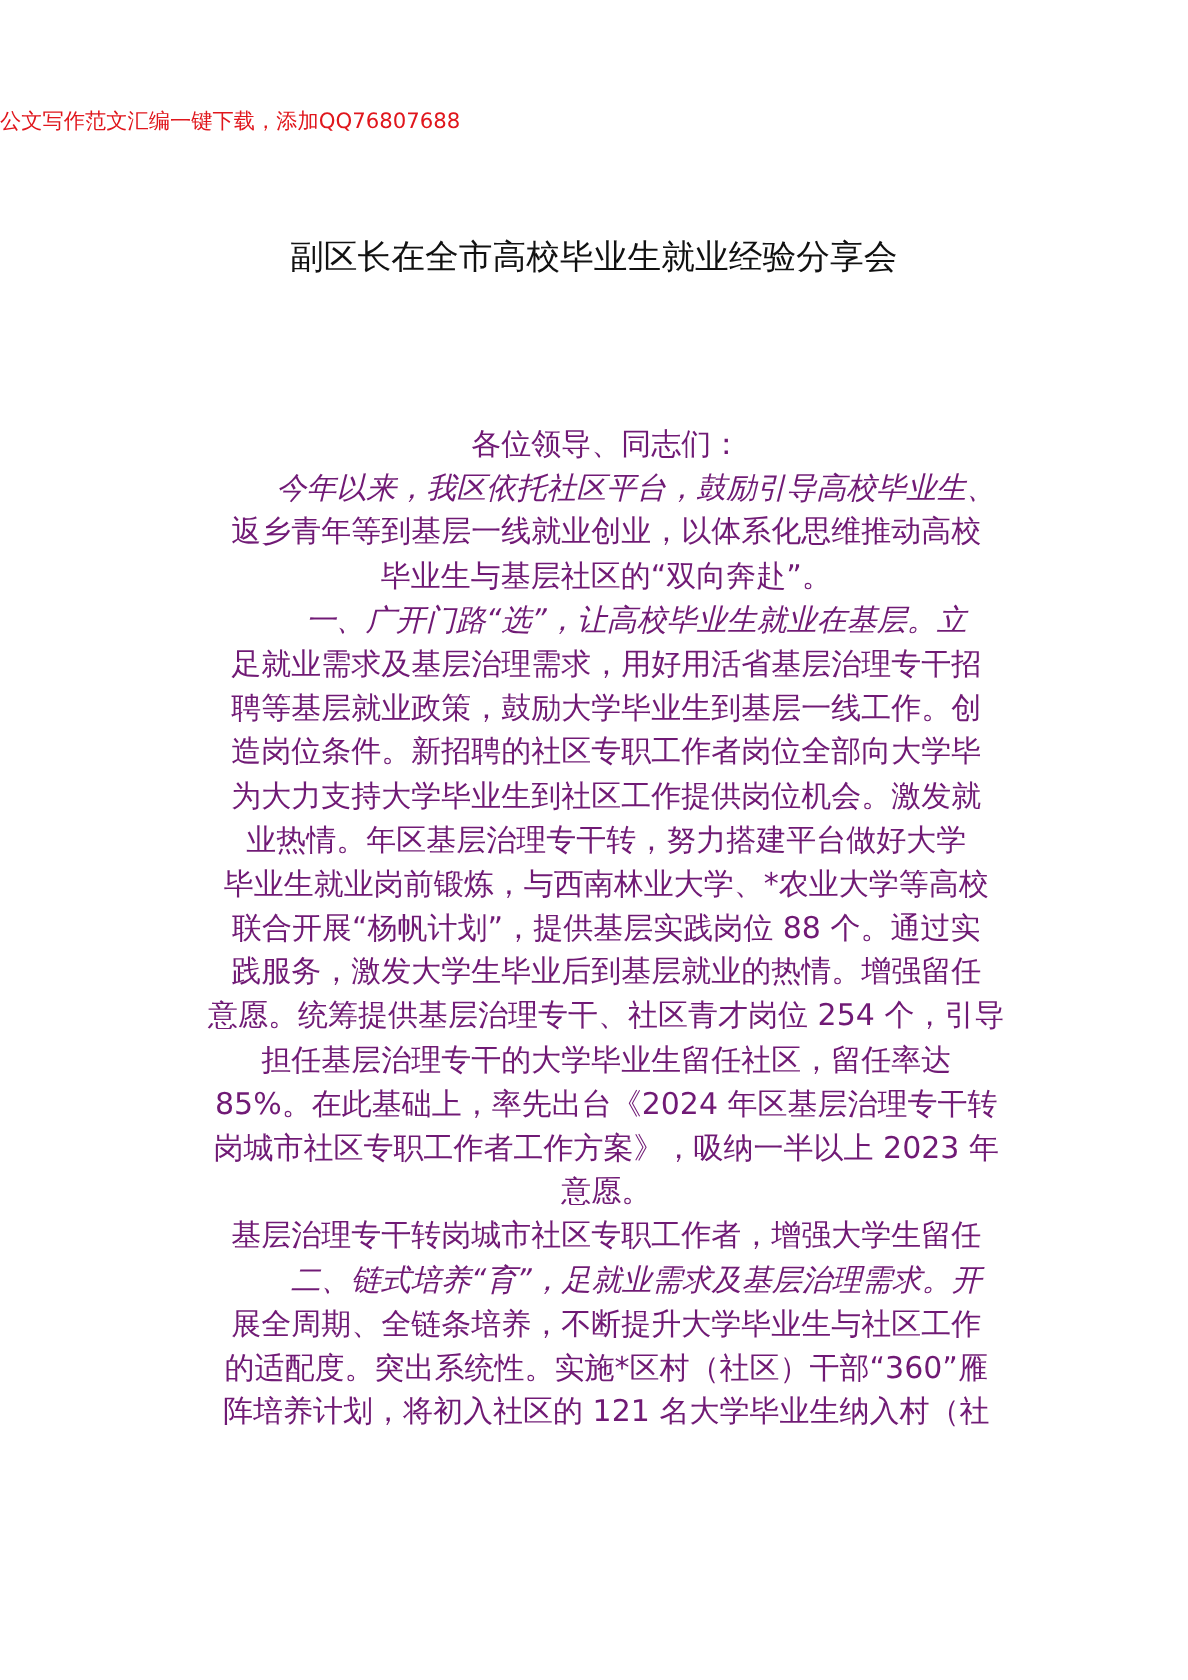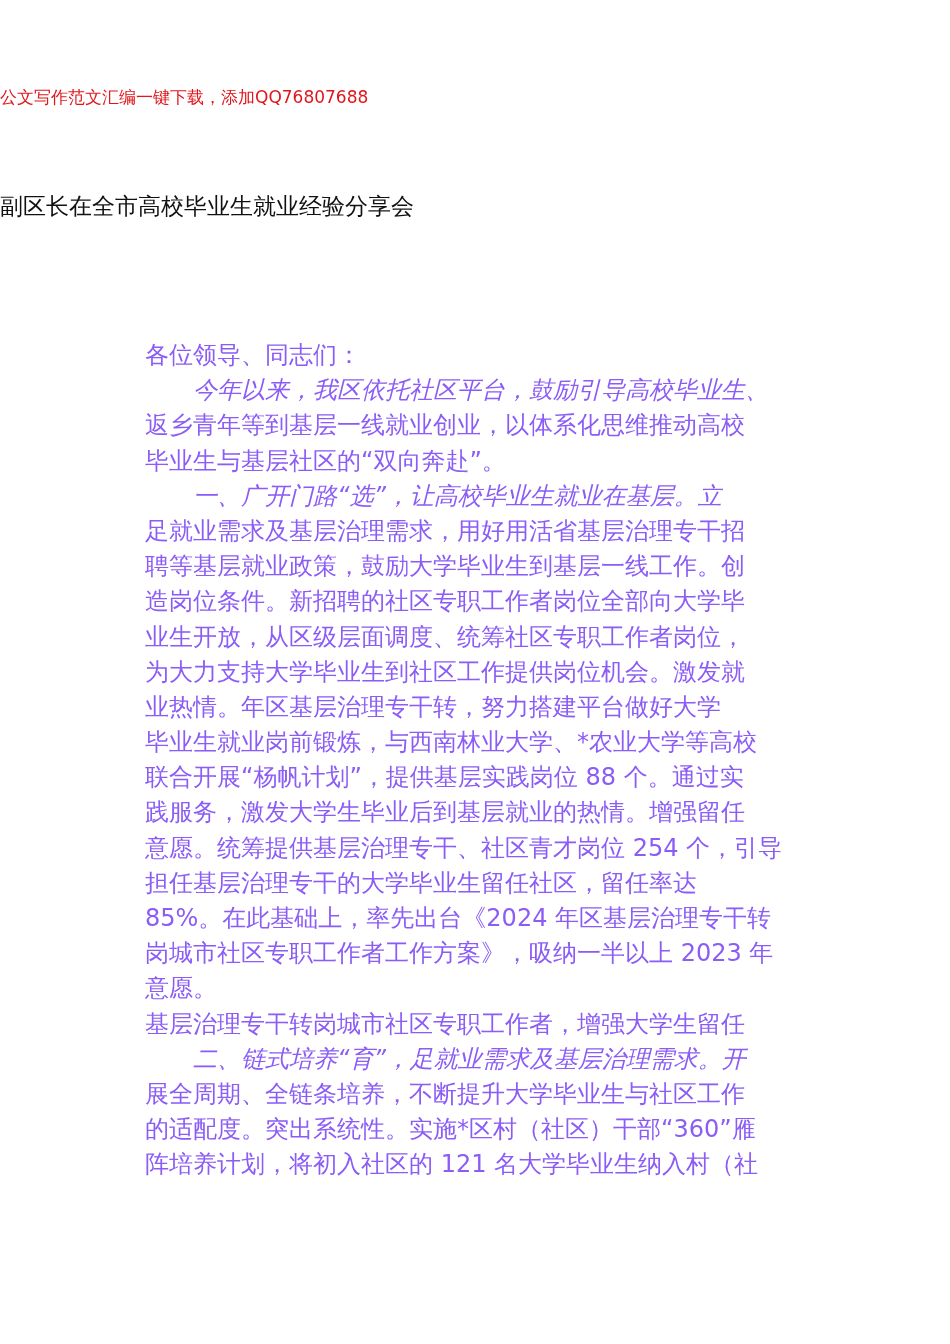--- a/index.html
+++ b/index.html
@@ -24,37 +24,39 @@
       font-size: 17px;
       line-height: 26px;
       color: #e0161c;
       letter-spacing: 0px;
     }
     .title {
       position: absolute;
       top: 172px;
       left: 0;
       width: 950px;
-      font-size: 23px;
+      text-align: center;
+      font-size: 27px;
       line-height: 68px;
       color: #111111;
       font-weight: normal;
       margin: 0;
     }
     .title .tline {
       display: block;
     }
     .content {
       position: absolute;
       top: 338px;
       left: 145px;
       width: 680px;
       font-size: 24px;
       line-height: 35.2px;
-      color: #8b5cf6;
+      color: #701a75;
+      text-align: center;
     }
     .line {
       display: block;
       white-space: nowrap;
       height: 35.2px;
     }
     .indent {
       padding-left: 48px;
       font-style: italic;
     }
@@ -77,21 +79,20 @@
       <span class="line indent">今年以来，我区依托社区平台，鼓励引导高校毕业生、</span>
       <span class="line">返乡青年等到基层一线就业创业，以体系化思维推动高校</span>
       <span class="line">毕业生与基层社区的“双向奔赴”。</span>
     </div>
 
     <div>
       <span class="line indent">一、广开门路“选”，让高校毕业生就业在基层。立</span>
       <span class="line">足就业需求及基层治理需求，用好用活省基层治理专干招</span>
       <span class="line">聘等基层就业政策，鼓励大学毕业生到基层一线工作。创</span>
       <span class="line">造岗位条件。新招聘的社区专职工作者岗位全部向大学毕</span>
-      <span class="line">业生开放，从区级层面调度、统筹社区专职工作者岗位，</span>
       <span class="line">为大力支持大学毕业生到社区工作提供岗位机会。激发就</span>
       <span class="line">业热情。年区基层治理专干转，努力搭建平台做好大学</span>
       <span class="line">毕业生就业岗前锻炼，与西南林业大学、*农业大学等高校</span>
       <span class="line">联合开展“杨帆计划”，提供基层实践岗位 88 个。通过实</span>
       <span class="line">践服务，激发大学生毕业后到基层就业的热情。增强留任</span>
       <span class="line">意愿。统筹提供基层治理专干、社区青才岗位 254 个，引导</span>
       <span class="line">担任基层治理专干的大学毕业生留任社区，留任率达</span>
       <span class="line">85%。在此基础上，率先出台《2024 年区基层治理专干转</span>
       <span class="line">岗城市社区专职工作者工作方案》，吸纳一半以上 2023 年</span>
       <span class="line">意愿。</span>

